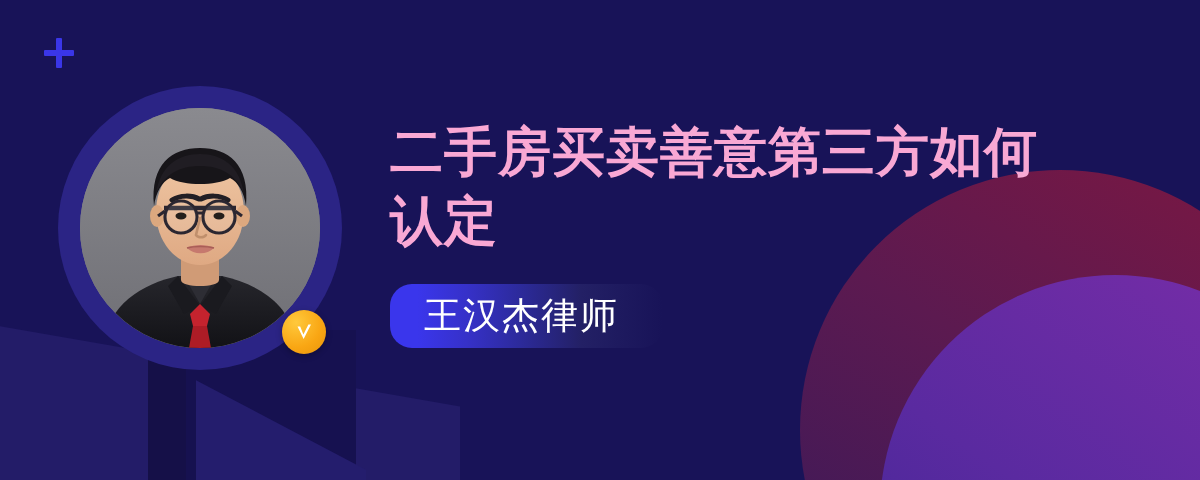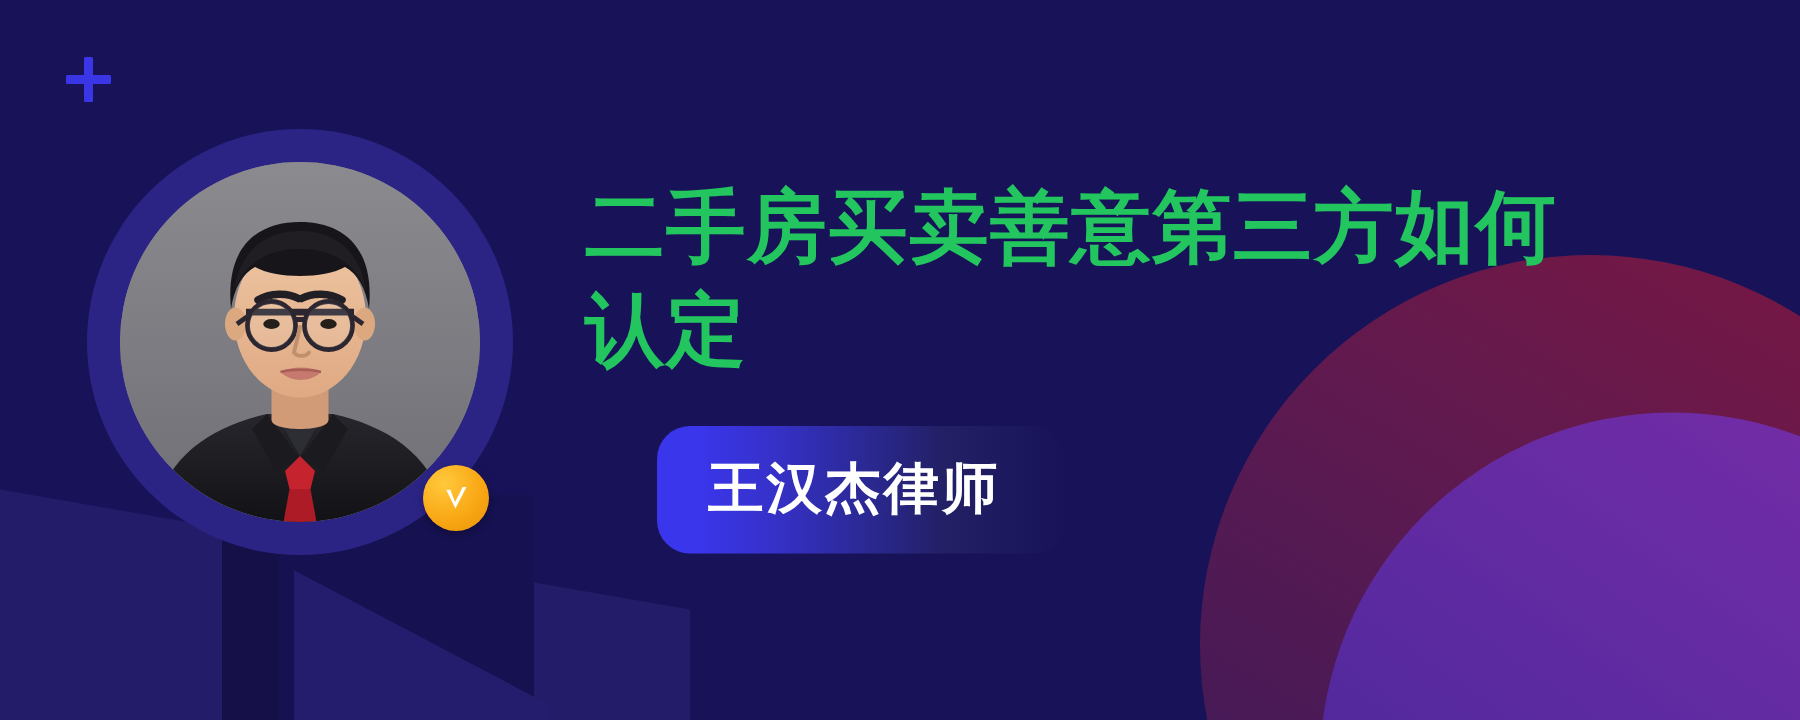--- a/index.html
+++ b/index.html
@@ -156,49 +156,48 @@
 
   
   .content {
     position: absolute;
     left: 390px;
     top: 118px;
     width: 700px;
   }
   .headline {
     margin: 0;
-    color: #22c55e;
+    color: #f9a8d4;
     font-size: 53px;
     font-weight: 700;
     line-height: 1.30;
     letter-spacing: 1px;
     width: 660px;
   }
   .name-btn {
     margin-top: 28px;
     display: inline-flex;
     align-items: center;
-    height: 85px;
+    height: 64px;
     padding: 0 44px 0 34px;
     border: none;
     border-radius: 22px;
     color: #ffffff;
     font-size: 37px;
-    font-weight: 700;
+    font-weight: 400;
     letter-spacing: 2px;
     font-family: inherit;
     cursor: pointer;
     background: linear-gradient(90deg,
                 #3a36ec 0%,
                 #3a36ec 10%,
                 #3631c9 28%,
                 #2c2a9a 48%,
                 #232065 70%,
                 rgba(24,19,88,0) 100%);
-    margin-left: 48px;
   }
 </style>
 </head>
 <body>
 
 <div class="banner">
 
   <div class="bg-base"></div>
 
   <div class="wedge-left"></div>

